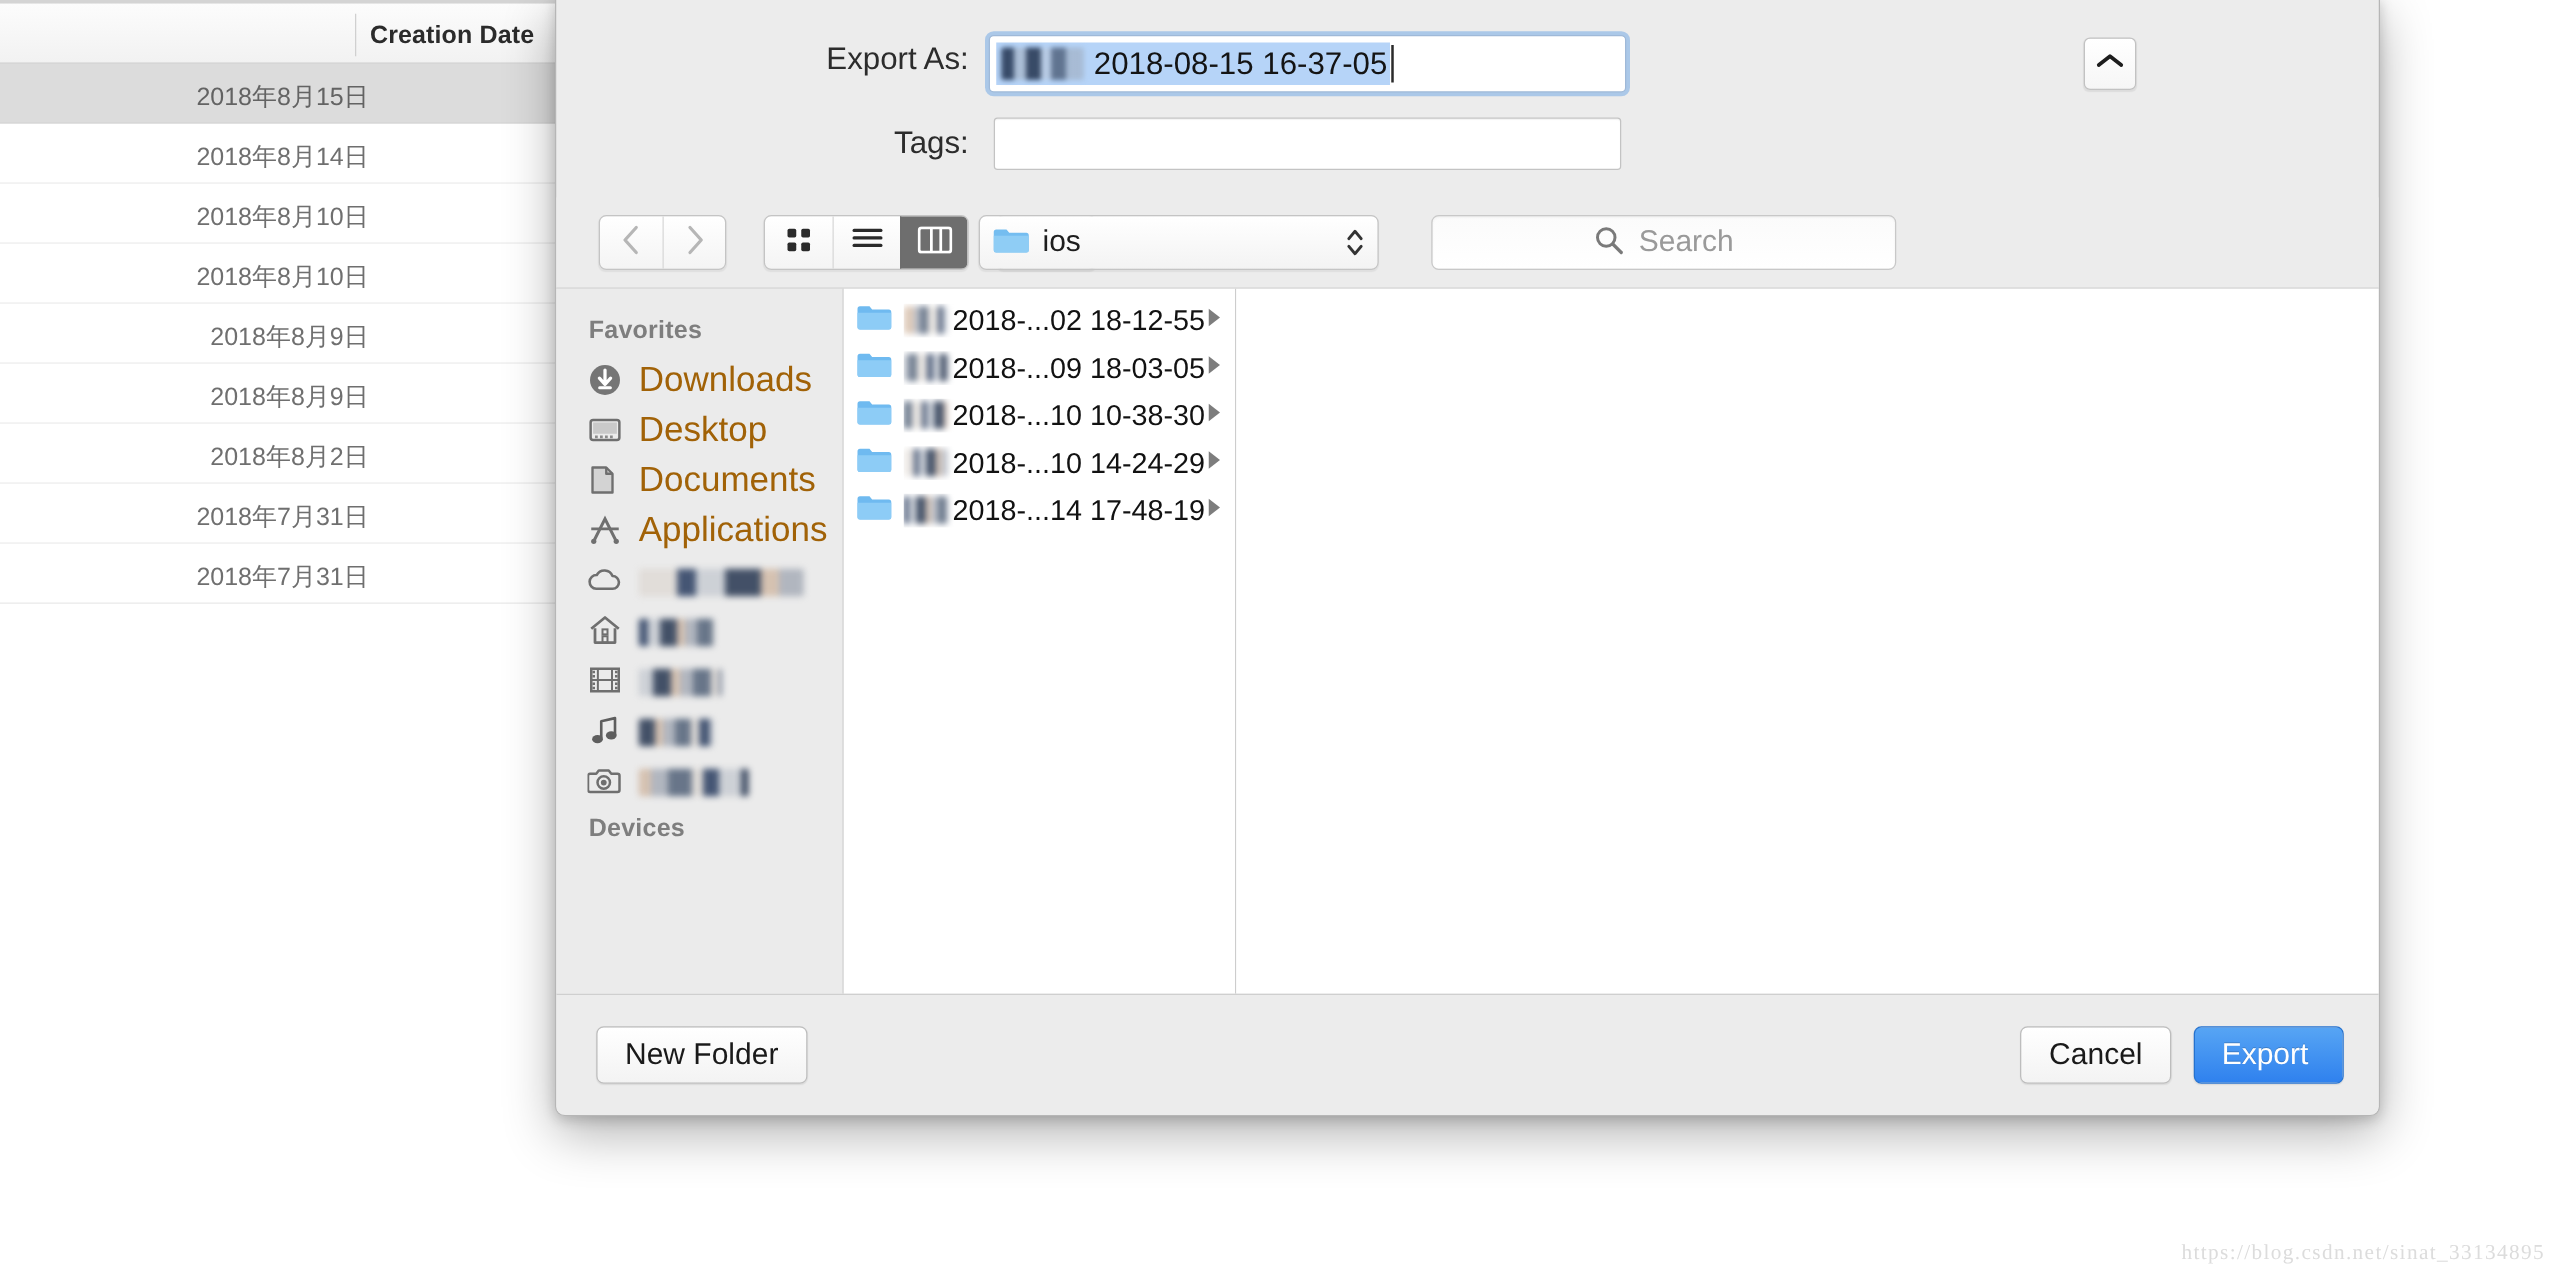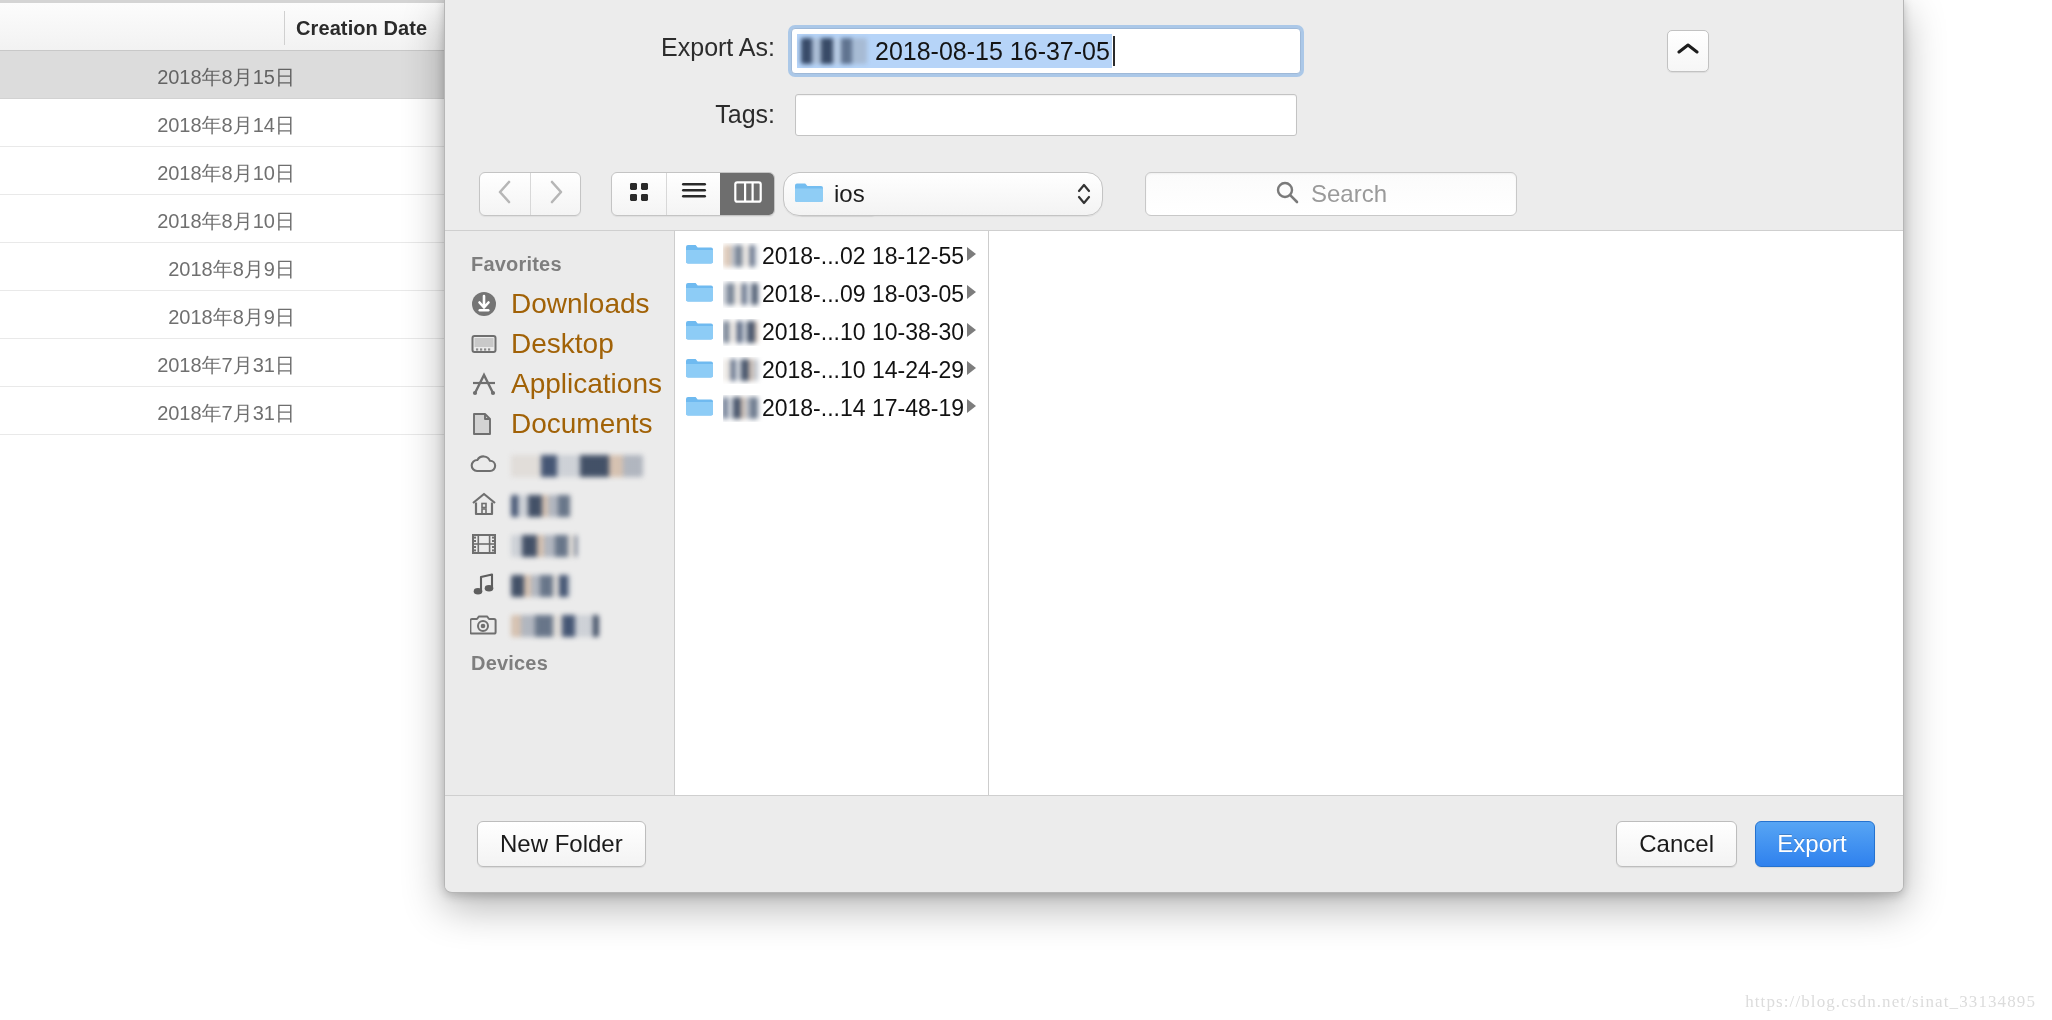--- a/index.html
+++ b/index.html
@@ -128,21 +128,21 @@
   .nav-group .tb-btn { width:50px; }
   .view-group { margin-left:30px; }
   .view-group .tb-btn { width:54px; }
   .arrange-group { margin-left:22px; }
   .arrange-group .tb-btn { width:78px; }
 
   .path-popup {
     position:absolute; left:338px; top:14px;
     width:320px; height:44px;
     background:linear-gradient(#ffffff,#f3f3f3);
-    border:1px solid #c4c4c4; border-radius:16px;
+    border:1px solid #c4c4c4; border-radius:6px;
     box-shadow:0 1px 1px rgba(0,0,0,.06);
     display:flex; align-items:center; padding:0 10px;
     cursor:default;
   }
   .path-popup .label { font-size:24px; color:#1d1d1d; margin-left:10px; }
   .path-popup .steppers { margin-left:auto; display:flex; flex-direction:column; align-items:center; }
 
   .search-field {
     position:absolute; left:700px; top:14px;
     width:372px; height:44px;
@@ -249,20 +249,23 @@
           <div class="date">2018年8月10日</div>
         </div>
         <div class="bg-row">
           <div class="date">2018年8月10日</div>
         </div>
         <div class="bg-row">
           <div class="date">2018年8月9日</div>
         </div>
         <div class="bg-row">
           <div class="date">2018年8月9日</div>
+        </div>
+        <div class="bg-row">
+          <div class="date">2018年8月2日</div>
         </div>
         <div class="bg-row">
           <div class="date">2018年7月31日</div>
         </div>
         <div class="bg-row">
           <div class="date">2018年7月31日</div>
         </div>
       </div>
   </div>
 
@@ -418,37 +421,37 @@
                 <rect x="9" y="15.4" width="2.2" height="2.2" fill="#8a8a8a"></rect>
                 <rect x="13" y="15.4" width="2.2" height="2.2" fill="#8a8a8a"></rect>
                 <rect x="17" y="15.4" width="2.2" height="2.2" fill="#8a8a8a"></rect>
               </svg>
             </span>
             <span class="side-label">Desktop</span>
           </div>
           <div class="side-item">
             <span class="side-icon">
               <svg width="26" height="26" viewBox="0 0 26 26">
+                <path d="M3 3 h11 l5 5 v15 H3 z" fill="#d3d3d3" stroke="#6f6f6f" stroke-width="1.9" stroke-linejoin="round"></path>
+                <path d="M14 3 v5 h5" fill="none" stroke="#6f6f6f" stroke-width="1.9" stroke-linejoin="round"></path>
+                <path d="M8 7 h9 l5 5 v12" fill="#e4e4e4" stroke="#6f6f6f" stroke-width="1.9" stroke-linejoin="round" opacity=".0"></path>
+              </svg>
+            </span>
+            <span class="side-label">Documents</span>
+          </div>
+          <div class="side-item">
+            <span class="side-icon">
+              <svg width="26" height="26" viewBox="0 0 26 26">
                 <path d="M4 22 L13 4 L22 22" fill="none" stroke="#6f6f6f" stroke-width="2.4" stroke-linecap="round"></path>
                 <path d="M2 12 L24 12" stroke="#6f6f6f" stroke-width="2.2"></path>
                 <circle cx="4" cy="22" r="2.1" fill="#6f6f6f"></circle>
                 <circle cx="22" cy="22" r="2.1" fill="#6f6f6f"></circle>
               </svg>
             </span>
             <span class="side-label">Applications</span>
-          </div>
-          <div class="side-item">
-            <span class="side-icon">
-              <svg width="26" height="26" viewBox="0 0 26 26">
-                <path d="M3 3 h11 l5 5 v15 H3 z" fill="#d3d3d3" stroke="#6f6f6f" stroke-width="1.9" stroke-linejoin="round"></path>
-                <path d="M14 3 v5 h5" fill="none" stroke="#6f6f6f" stroke-width="1.9" stroke-linejoin="round"></path>
-                <path d="M8 7 h9 l5 5 v12" fill="#e4e4e4" stroke="#6f6f6f" stroke-width="1.9" stroke-linejoin="round" opacity=".0"></path>
-              </svg>
-            </span>
-            <span class="side-label">Documents</span>
           </div>
           <div class="side-item">
             <span class="side-icon">
               <svg width="28" height="24" viewBox="0 0 28 24">
                 <path d="M7 19 a5.5 5.5 0 0 1 .4-11 A7 7 0 0 1 20 8.8 a5 5 0 0 1 .1 10.2 z" fill="none" stroke="#6f6f6f" stroke-width="2.1" stroke-linejoin="round"></path>
               </svg>
             </span>
             <span class="side-label"><span class="blur-label" style="width:132px;background:linear-gradient(90deg,rgba(210,200,190,.4) 0% 23%,rgba(40,60,95,.85) 23% 35%,rgba(170,178,190,.45) 35% 52%,rgba(25,42,70,.8) 52% 74%,rgba(196,160,130,.55) 74% 85%,rgba(120,130,148,.5) 85% 100%)"></span></span>
           </div>
           <div class="side-item">

